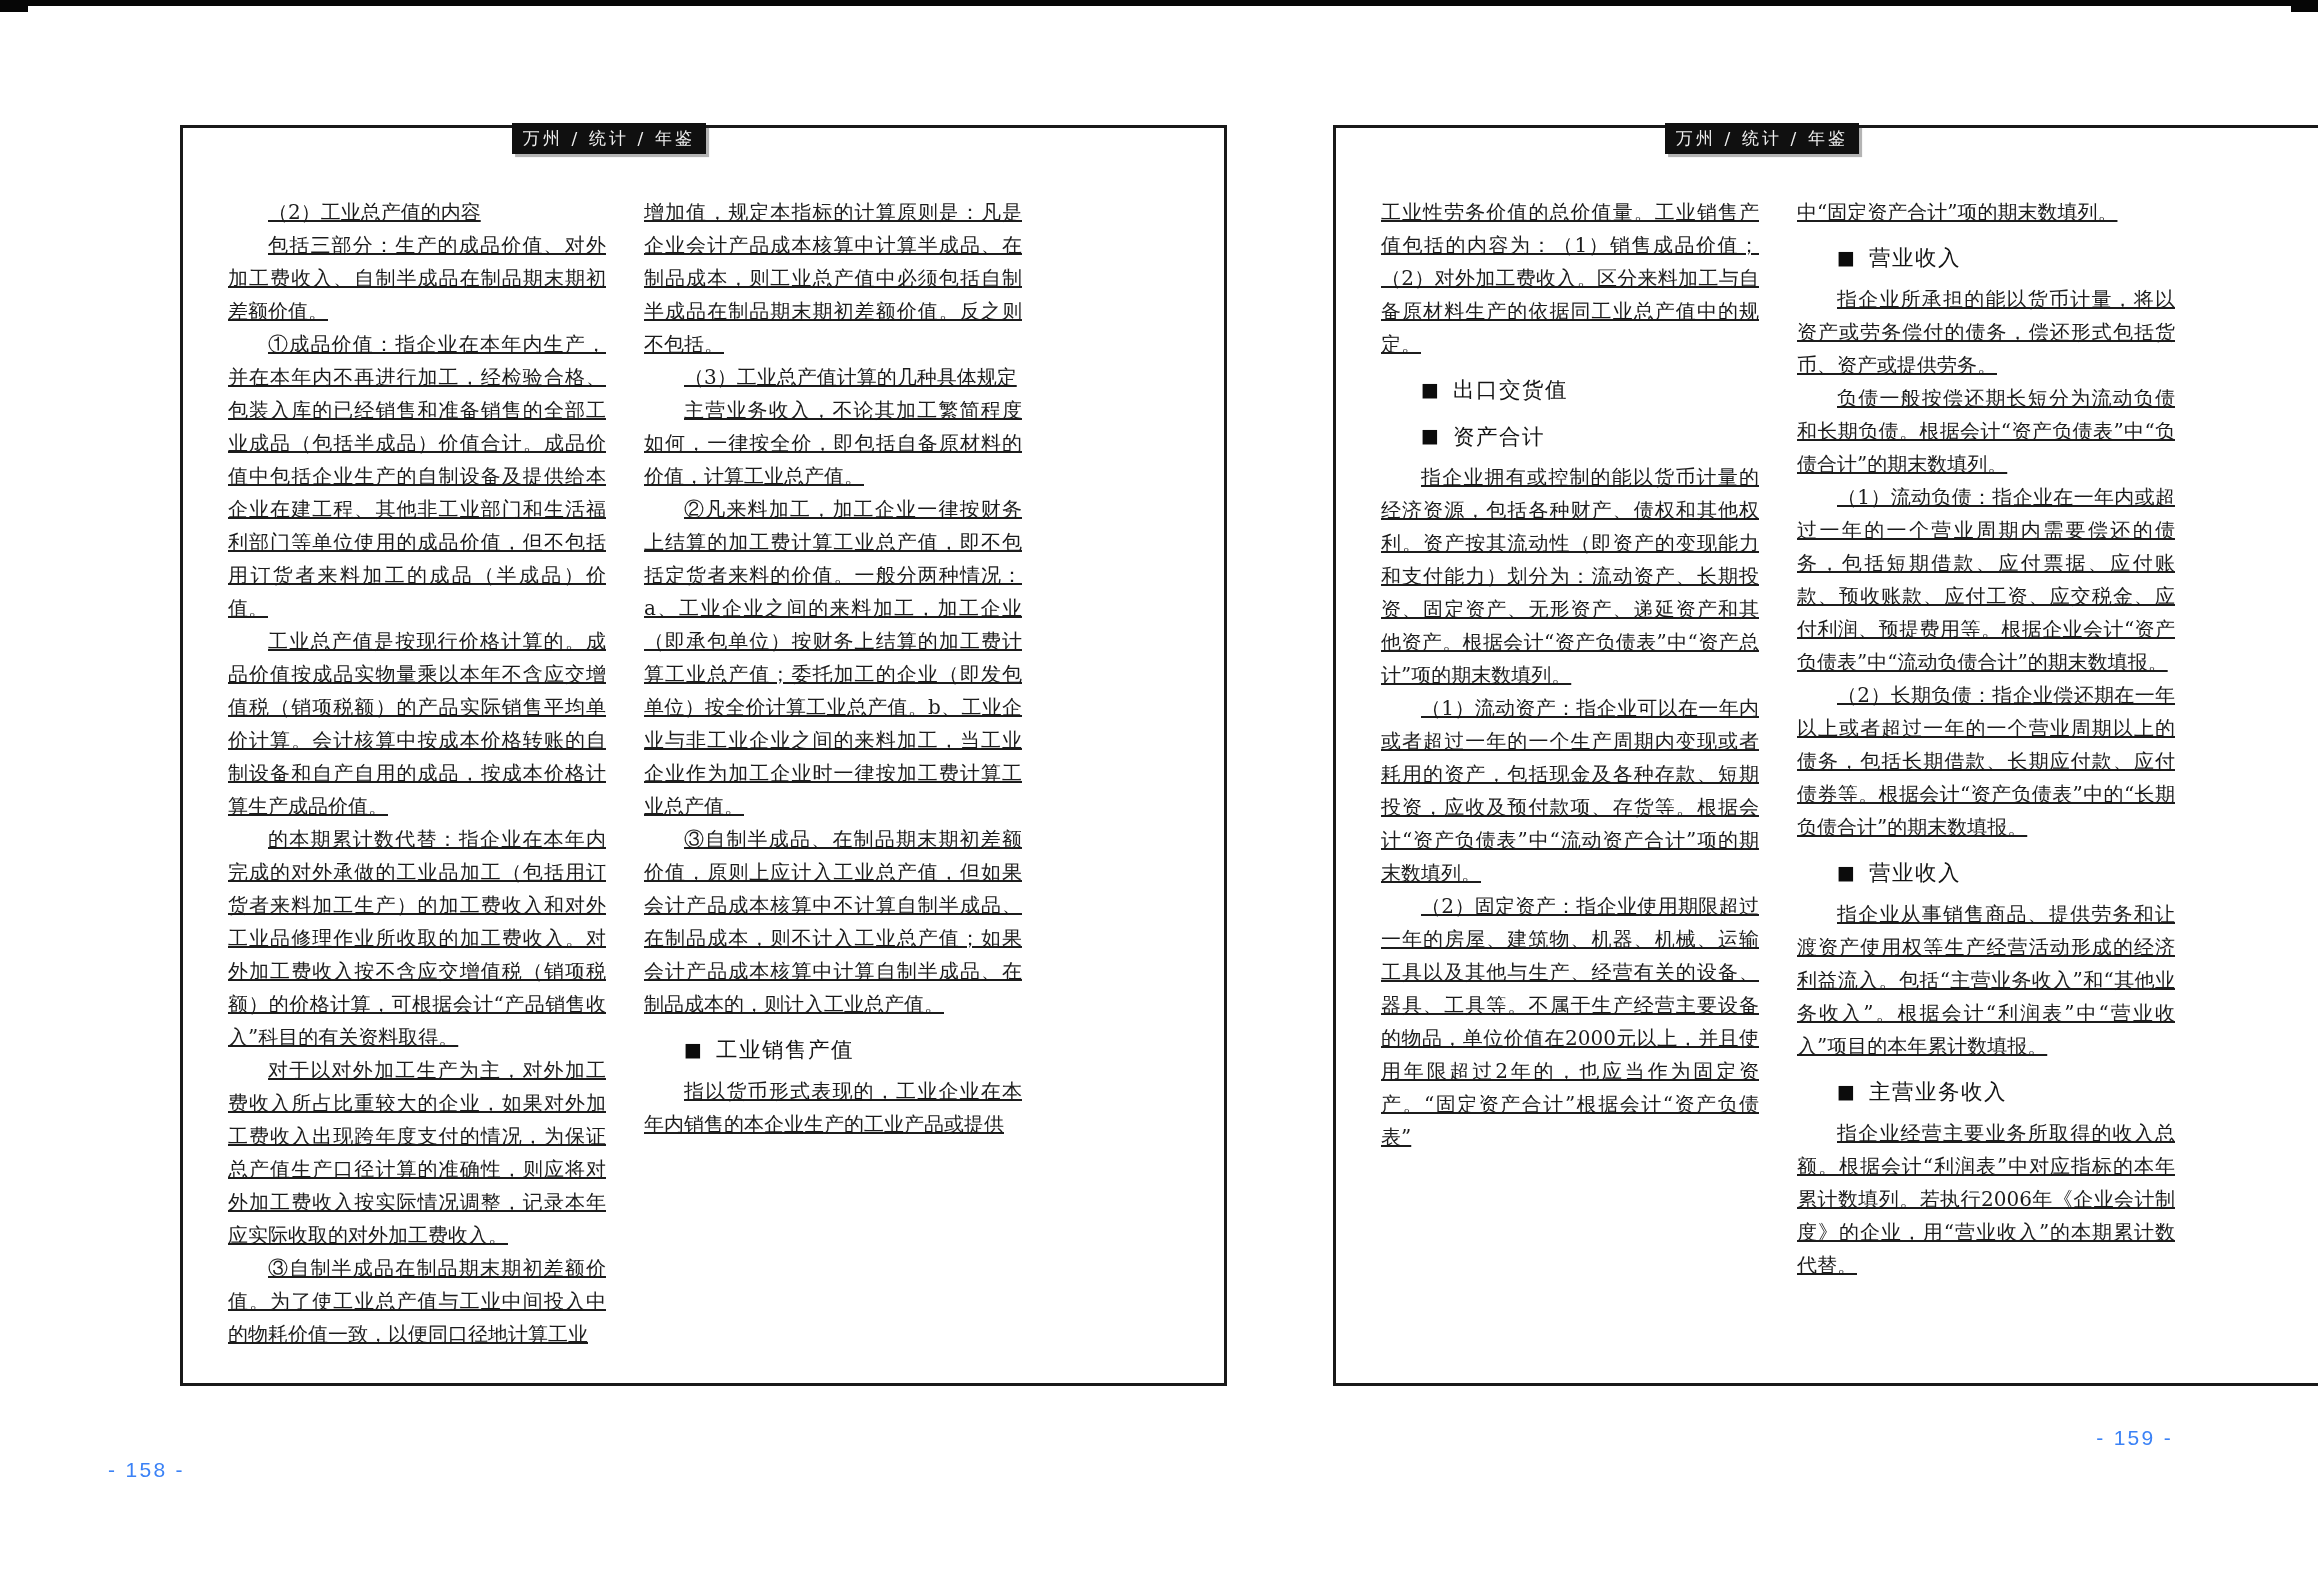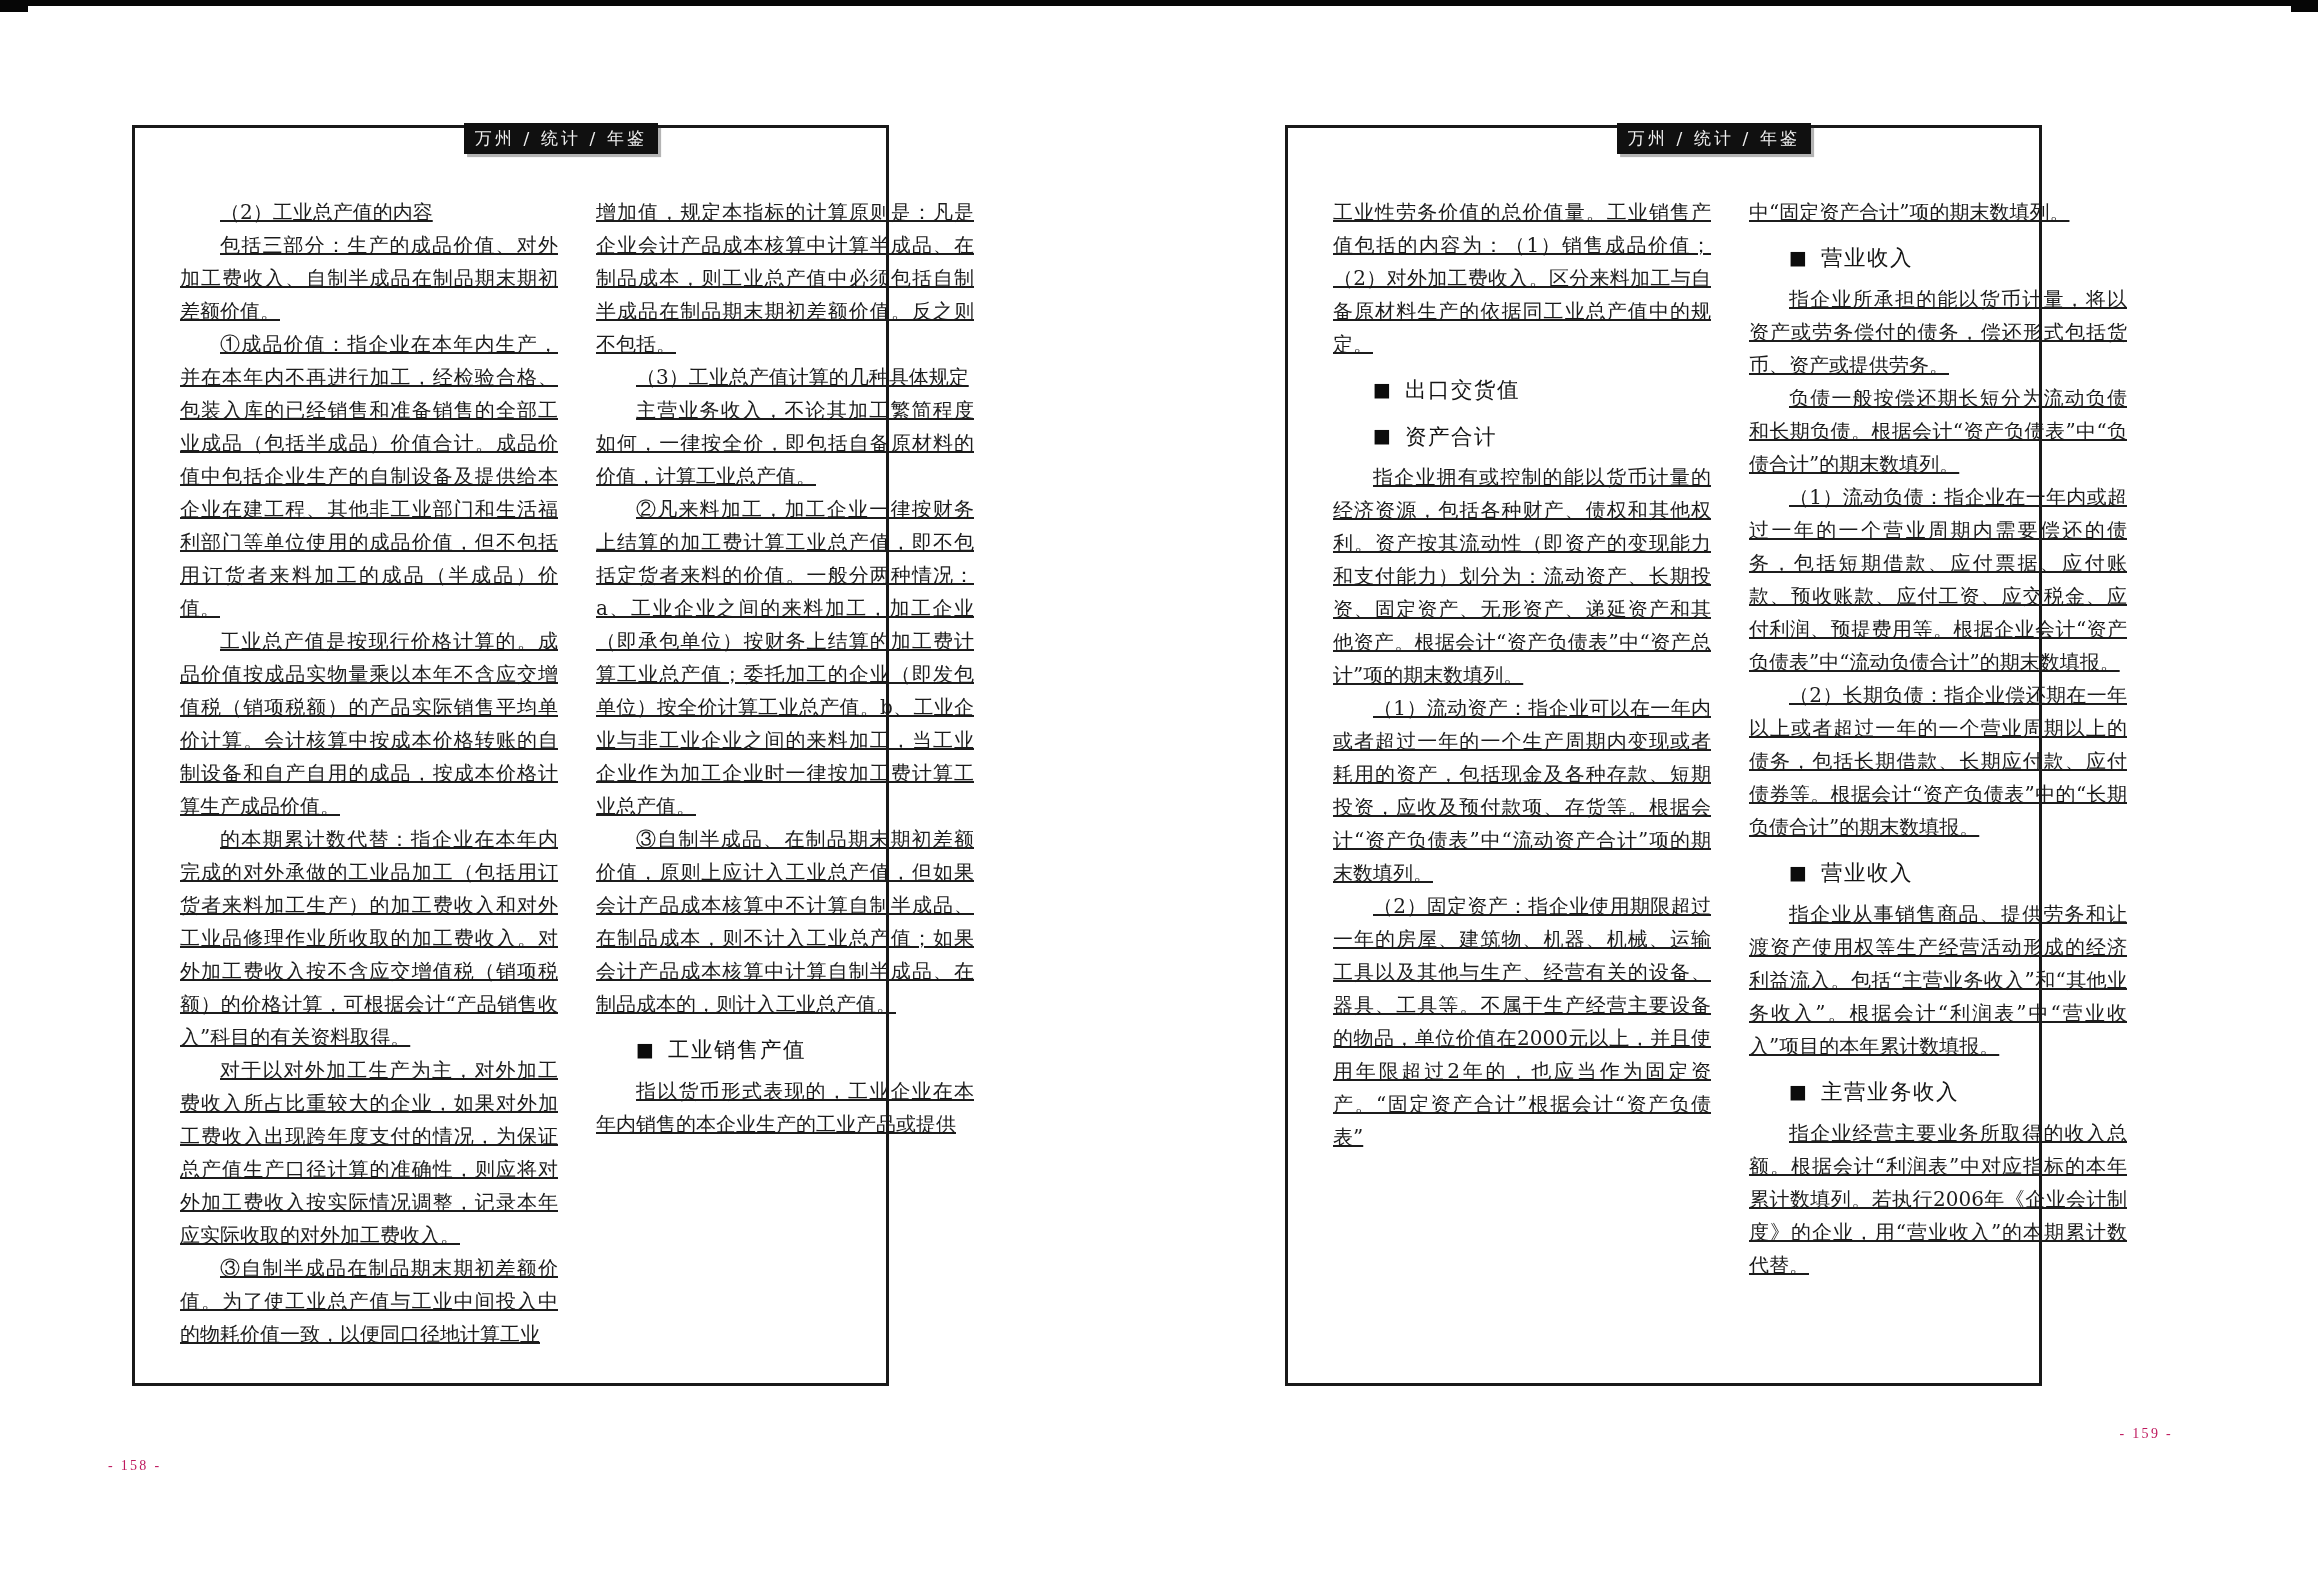--- a/index.html
+++ b/index.html
@@ -13,22 +13,22 @@
     background:#ffffff; overflow:hidden;
   }
   
   .top-strip { position:absolute; left:0; top:0; width:2319px; height:6.1px; background:#060606; }
   .top-nub { position:absolute; top:0; width:28px; height:12.3px; background:#060606; }
   .top-nub.left { left:0; }
   .top-nub.right { right:0; }
 
   
   .page {
-    position:absolute; top:125px; width:757px; height:1261px;
-    background:#ffffff; border:3.1px solid #191919; box-sizing:border-box;
+    position:absolute; top:125px; width:1047px; height:1261px;
+    background:#ffffff; border:3.1px solid #191919; box-sizing:border-box;margin-left:48px;
   }
   .page.left { left:132px; }
   .page.right { left:1285px; }
 
   
   .badge {
     position:absolute; top:-4.6px; left:329px; width:194px; height:31px;
     background:#101010; color:#f2f2f2;
     display:flex; align-items:center; justify-content:center;
     font-family:"DejaVu Serif", "Liberation Serif", serif;
@@ -53,22 +53,22 @@
   }
   .heading .sq {
     display:inline-block; font-size:19px; margin-right:14px;
     position:relative; top:-1.5px; color:#0c0c0c;
   }
   .heading .ht { letter-spacing:1.5px; }
 
   
   .page-num {
     position:absolute;
-    font-family:Liberation Serif, serif;
-    font-size:14px; color:#be185d; letter-spacing:2.3px; white-space:nowrap;
+    font-family:Liberation Sans, sans-serif;
+    font-size:21px; color:#3b82f6; letter-spacing:2.3px; white-space:nowrap;
   }
   .page-num.left { left:108px; top:1458px; }
   .page-num.right { right:146px; top:1426px; }
 </style>
 </head>
 <body>
 
 <div class="screen">
 
   <div class="top-strip"></div>

